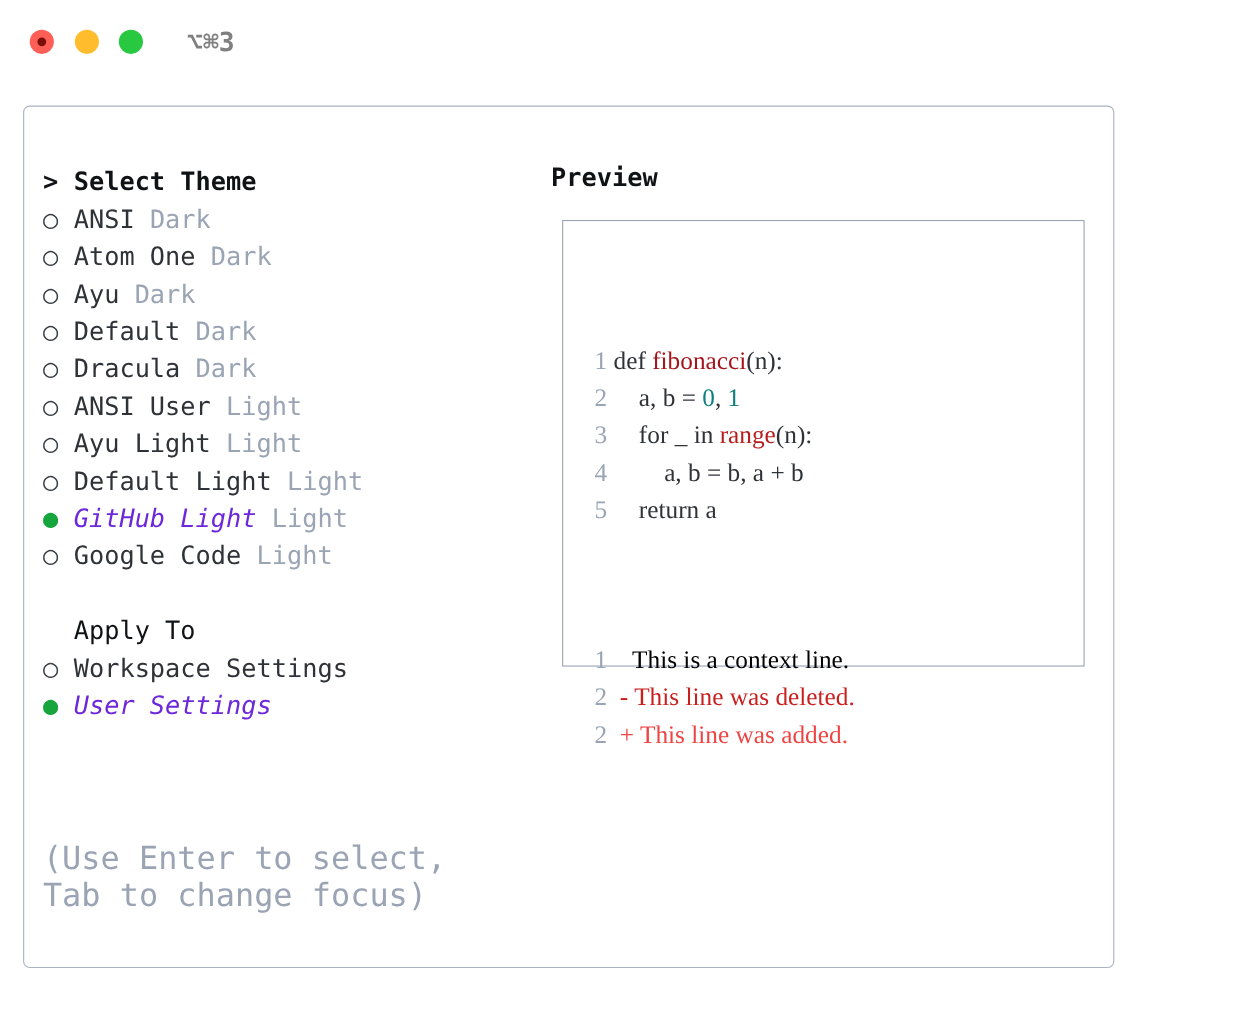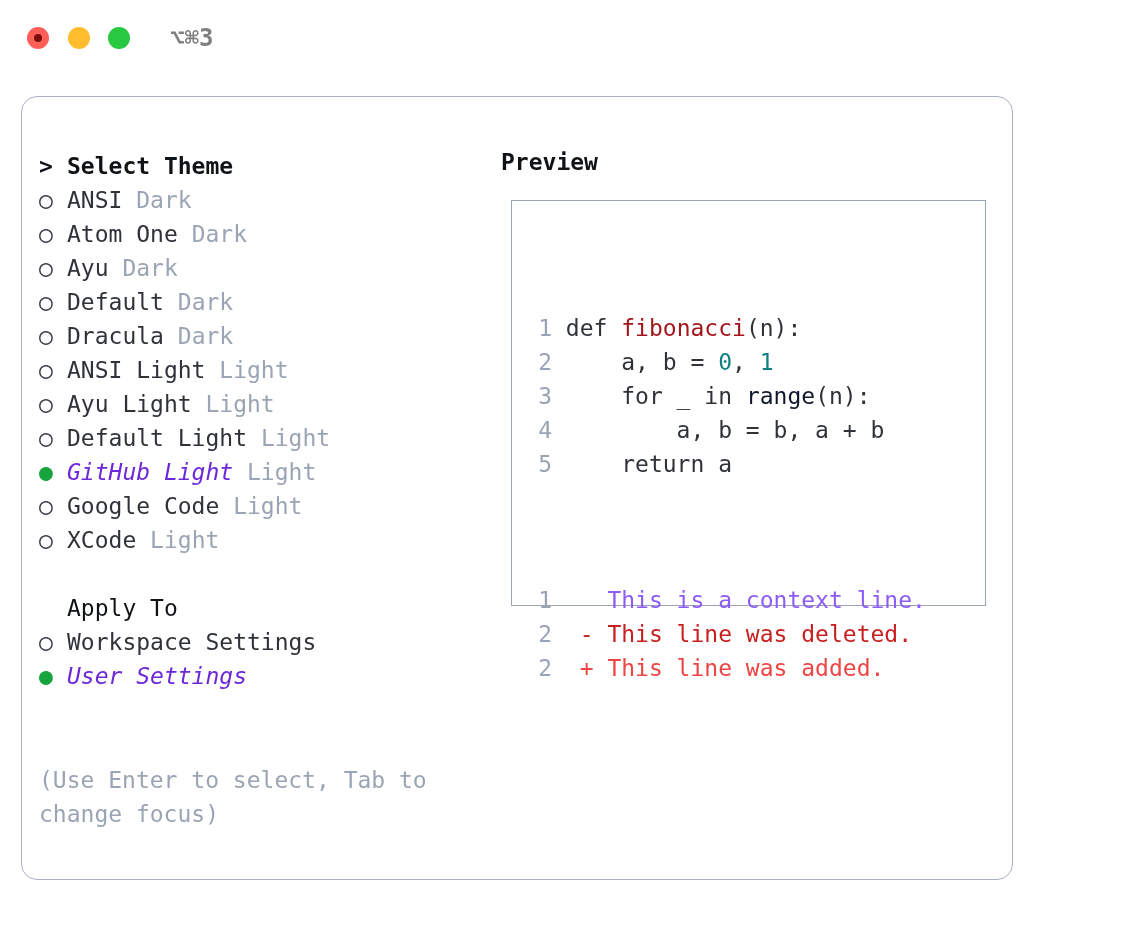--- a/index.html
+++ b/index.html
@@ -66,21 +66,21 @@
   }
 
   
   #panel {
     position: absolute;
     left: 21px;
     top: 96px;
     width: 992px;
     height: 784px;
     border: 1px solid #aab2c0;
-    border-radius: 16px;
+    border-radius: 6px;
     background: #ffffff;
     box-sizing: border-box;
   }
 
   
   #left-col {
     position: absolute;
     left: 17px;
     top: 52px;
     width: 450px;
@@ -111,21 +111,21 @@
   }
   .item-name      { color: #2f3338; }
   .item-name.sel  { color: #6d28d9; font-style: italic; }
   .item-cat       { color: #9aa4b4; }
 
   #help-text {
     position: absolute;
     left: 17px;
     top: 666px;
     width: 412px;
-    font-size: 23px;
+    font-size: 29px;
     line-height: 34px;
     color: #9aa4b4;
     white-space: normal;
     word-spacing: 0;
   }
 
   
   #right-col {
     position: absolute;
     left: 479px;
@@ -153,36 +153,36 @@
   #code-inner {
     position: absolute;
     left: 18px;
     top: 42px;
     right: 6px;
     font-size: 23px;
     line-height: 34px;
     white-space: pre;
   }
 
-  .cline { white-space: pre; }
+  .cline { white-space: pre; font-family: Liberation Serif, serif; }
   .lnum {
     display: inline-block;
     width: 22px;
     text-align: right;
     color: #9aa4b4;
   }
   .tok-plain { color: #2f3338; }
   .tok-fn    { color: #a3141b; }
   .tok-num   { color: #0f8080; }
-  .tok-call  { color: #0f172a; }
+  .tok-call  { color: #b91c1c; }
 
   #diff-block {
     margin-top: 34px;
   }
-  .dctx  { color: #8b5cf6; }
+  .dctx  { color: #000000; }
   .ddel  { color: #c81f1f; }
   .dadd  { color: #ef4444; }
 </style>
 </head>
 <body>
 
 <div id="window">
 
   <div id="titlebar">
     <div class="traffic-light" id="tl-close"></div>
@@ -194,26 +194,25 @@
   <div id="panel">
 
     <div id="left-col">
       <div id="theme-list">
           <div class="row"><span class="marker caret">&gt; </span><span class="heading">Select Theme</span></div>
           <div class="row"><span class="marker hollow">○ </span><span class="item-name">ANSI </span><span class="item-cat">Dark</span></div>
           <div class="row"><span class="marker hollow">○ </span><span class="item-name">Atom One </span><span class="item-cat">Dark</span></div>
           <div class="row"><span class="marker hollow">○ </span><span class="item-name">Ayu </span><span class="item-cat">Dark</span></div>
           <div class="row"><span class="marker hollow">○ </span><span class="item-name">Default </span><span class="item-cat">Dark</span></div>
           <div class="row"><span class="marker hollow">○ </span><span class="item-name">Dracula </span><span class="item-cat">Dark</span></div>
-          <div class="row"><span class="marker hollow">○ </span><span class="item-name">ANSI Light </span><span class="item-cat">Light</span></div>
+          <div class="row"><span class="marker hollow">○ </span><span class="item-name">ANSI User </span><span class="item-cat">Light</span></div>
           <div class="row"><span class="marker hollow">○ </span><span class="item-name">Ayu Light </span><span class="item-cat">Light</span></div>
           <div class="row"><span class="marker hollow">○ </span><span class="item-name">Default Light </span><span class="item-cat">Light</span></div>
           <div class="row"><span class="marker filled">● </span><span class="item-name sel">GitHub Light </span><span class="item-cat">Light</span></div>
           <div class="row"><span class="marker hollow">○ </span><span class="item-name">Google Code </span><span class="item-cat">Light</span></div>
-          <div class="row"><span class="marker hollow">○ </span><span class="item-name">XCode </span><span class="item-cat">Light</span></div>
         </div>
       <div id="apply-to-list">
           <div class="row">&nbsp;</div>
           <div class="row"><span class="marker blank">  </span><span class="heading" style="font-weight: normal;">Apply To</span></div>
           <div class="row"><span class="marker hollow">○ </span><span class="item-name">Workspace Settings</span></div>
           <div class="row"><span class="marker filled">● </span><span class="item-name sel">User Settings</span></div>
         </div>
     </div>
 
     <div id="help-text">(Use Enter to select, Tab to change focus)</div>

